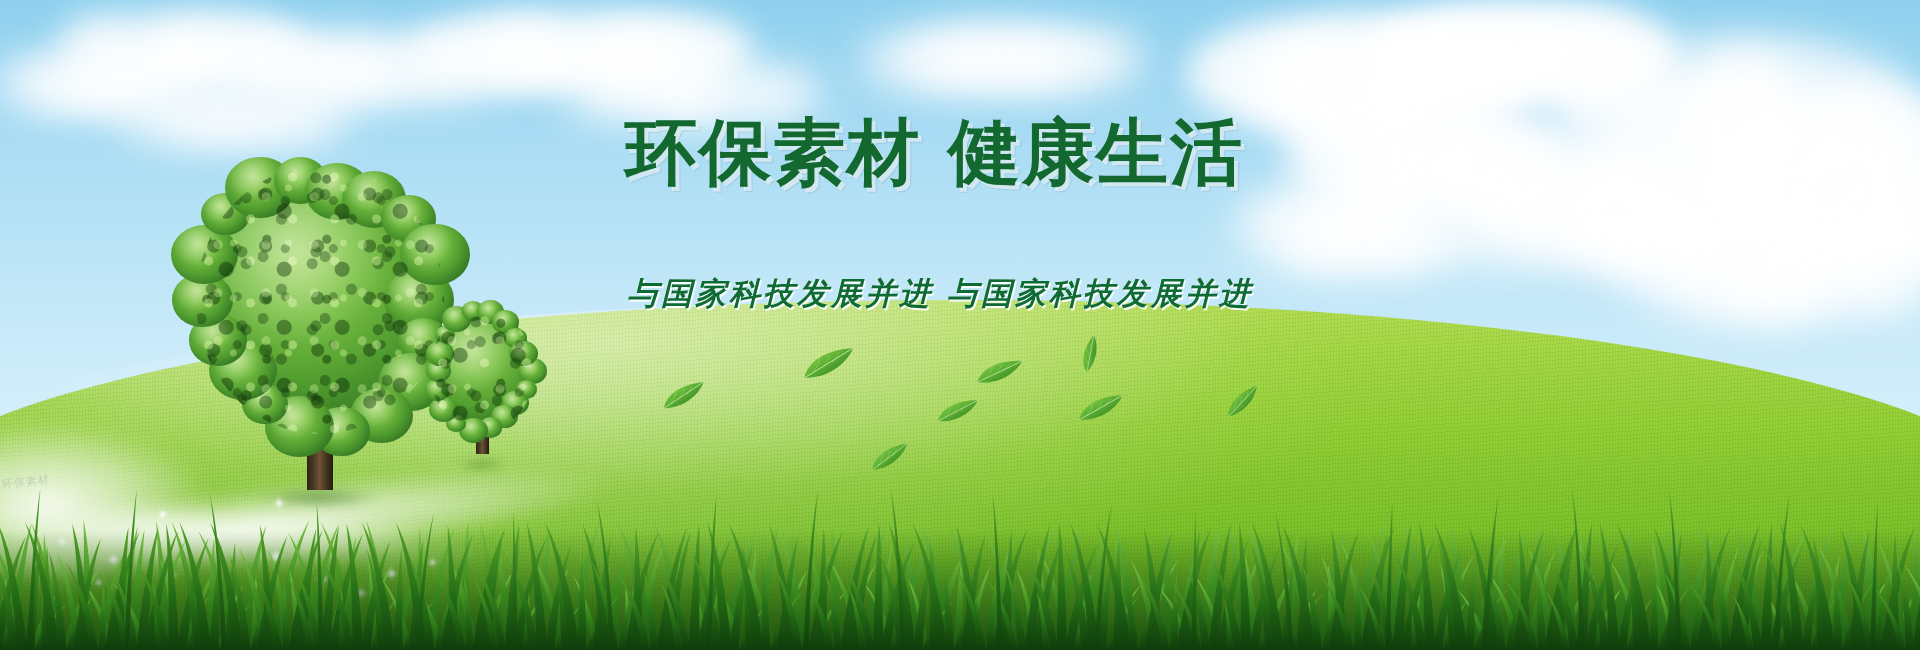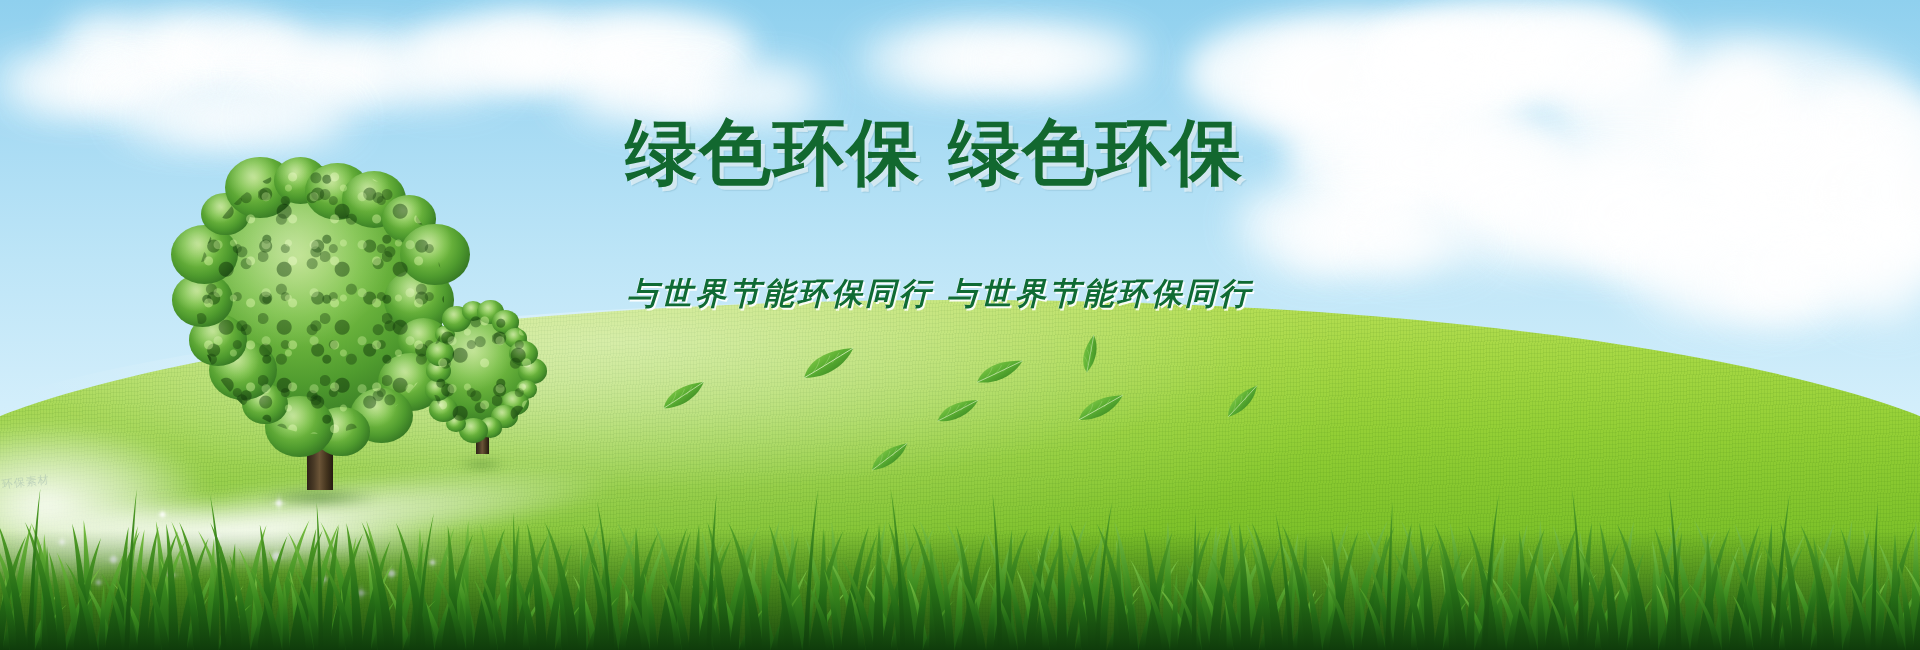--- a/index.html
+++ b/index.html
@@ -898,18 +898,18 @@
         <path d="M1385.4,180 C1387.26899527066,113.15709780203284 1390.2596493257538,55.22658256379465 1392.6055292814451,31.460217337850764 C1392.3396493257537,55.22658256379465 1390.90899527066,113.15709780203284 1390.6,180 Z" fill="url(#gblade)"></path>
         <path d="M1482.4,180 C1485.9856280281554,109.43872846763712 1493.5539694365693,48.285626472922644 1499.1423779341958,23.197174372526945 C1495.6339694365693,48.285626472922644 1489.6256280281552,109.43872846763712 1487.6,180 Z" fill="url(#gblade)"></path>
         <path d="M1579.4,180 C1578.6260574369194,107.39125647106876 1574.568877268704,44.463678745995026 1571.9225413162183,18.647236602375017 C1576.648877268704,44.463678745995026 1582.2660574369193,107.39125647106876 1584.6,180 Z" fill="url(#gblade)"></path>
         <path d="M1676.4,180 C1675.5962175660761,107.32119845771375 1671.459464408946,44.332903787732334 1668.7567642559786,18.491552128252778 C1673.5394644089458,44.332903787732334 1679.236217566076,107.32119845771375 1681.6,180 Z" fill="url(#gblade)"></path>
         <path d="M1773.4,180 C1776.9673337168629,109.23904245733367 1784.486890295164,47.91287925368954 1790.0407428714605,22.753427682963718 C1786.5668902951638,47.91287925368954 1780.6073337168627,109.23904245733367 1778.6,180 Z" fill="url(#gblade)"></path>
         <path d="M1870.4,180 C1872.3059135253736,112.85767777433784 1875.3950162597027,54.66766517876398 1877.8106306965194,30.794839498528546 C1877.4750162597027,54.66766517876398 1875.9459135253735,112.85767777433784 1875.6,180 Z" fill="url(#gblade)"></path>
       </svg>
   </div>
 
   <div class="textblock">
-    <div class="headline">绿色环保  绿色环保</div>
-    <div class="calli">与世界节能环保同行  与世界节能环保同行</div>
+    <div class="headline">环保素材  健康生活</div>
+    <div class="calli">与国家科技发展并进  与国家科技发展并进</div>
   </div>
 
   <div class="watermark">环保素材</div>
 </div>
 
 </body></html>

